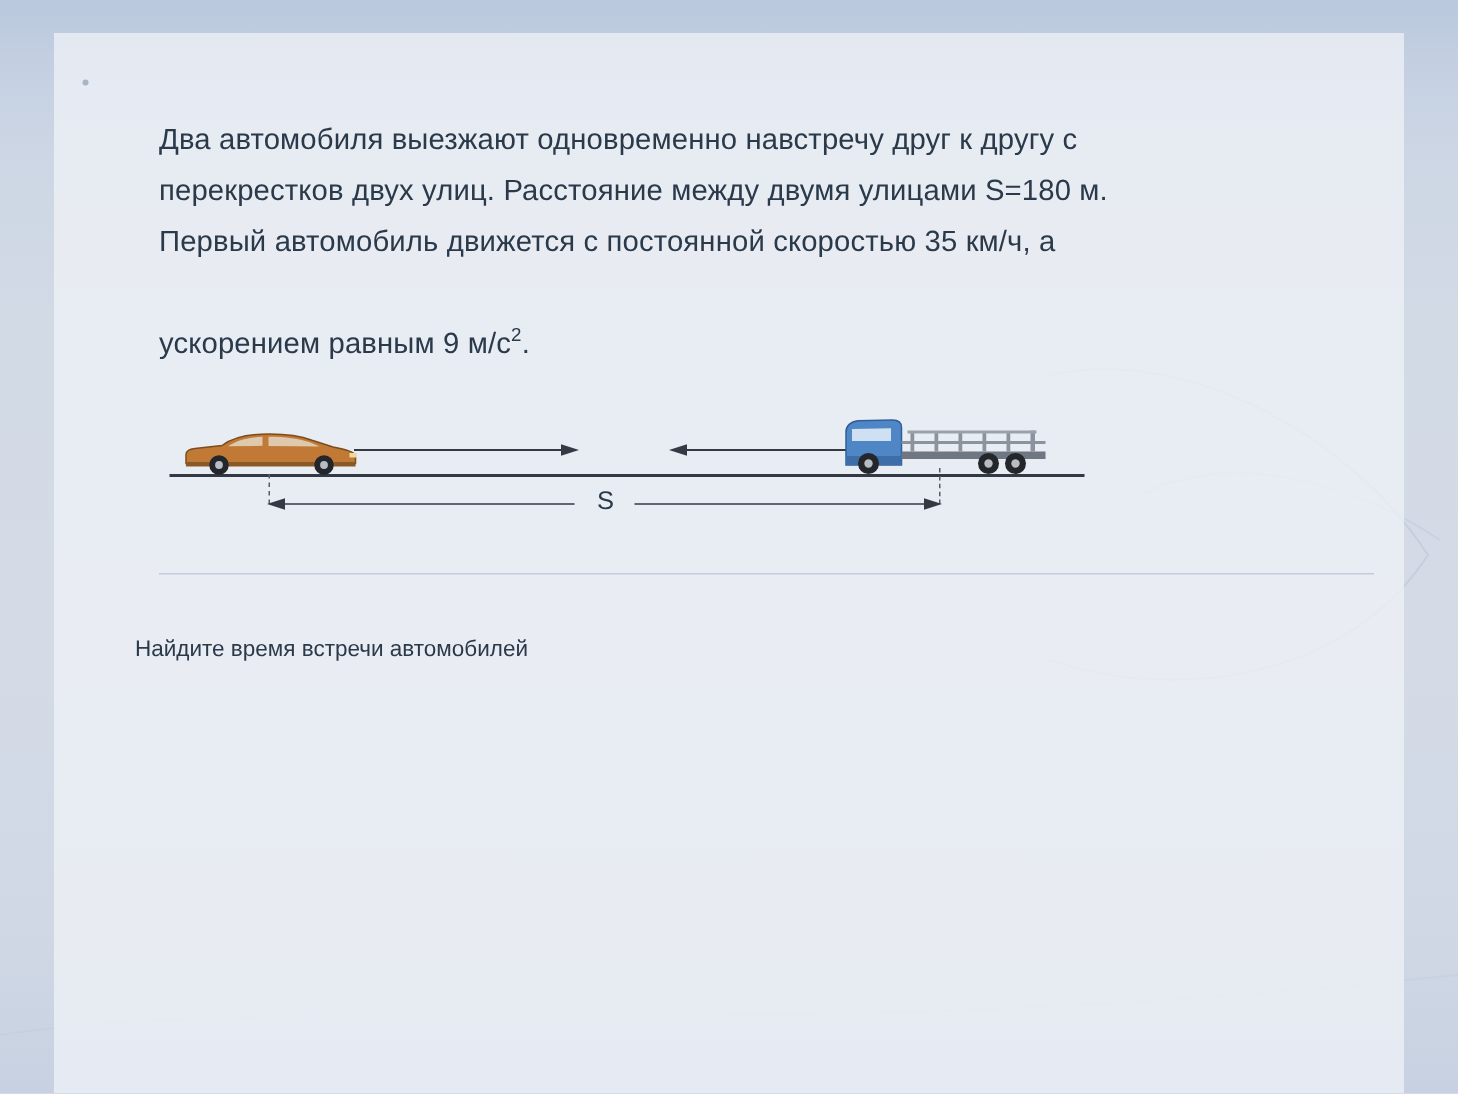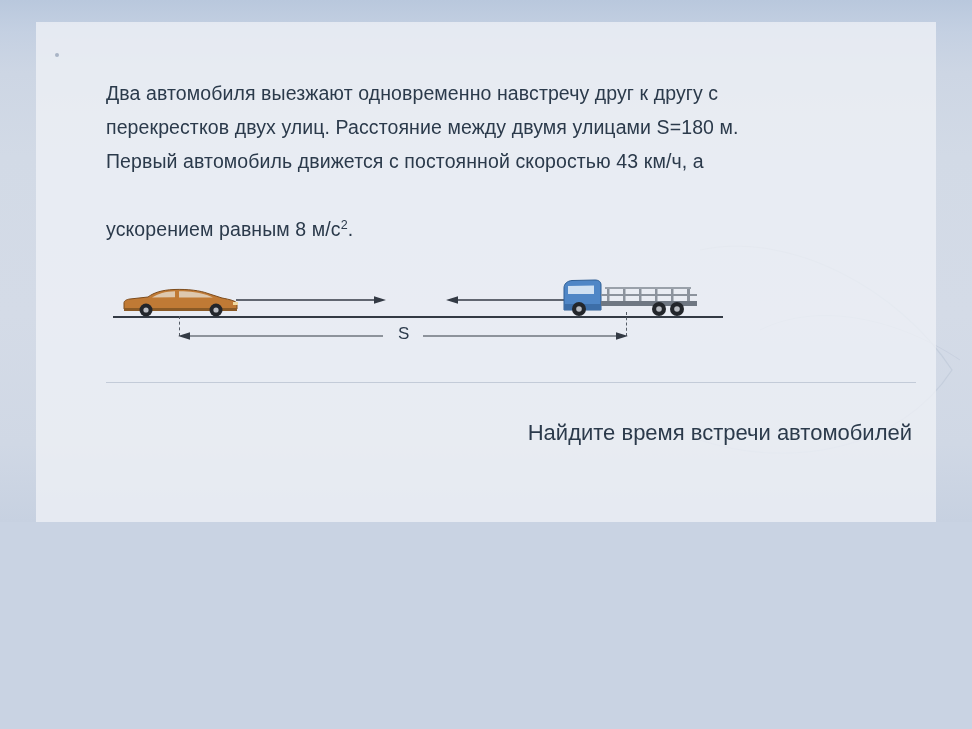--- a/index.html
+++ b/index.html
@@ -9,21 +9,21 @@
   body {
     width: 972px;
     height: 729px;
     overflow: hidden;
     font-family: "Liberation Sans", sans-serif;
     background: #c9d3e3;
   }
   #page {
     position: relative;
     width: 972px;
-    height: 522px;
+    height: 729px;
     background: linear-gradient(180deg, #b9c8dd 0%, #c4d0e2 6%, #cdd6e4 14%, #d2dae6 30%, #d4dbe7 60%, #d0d8e5 85%, #c7d1e1 100%);
     overflow: hidden;
   }
   
   .wm {
     position: absolute;
     pointer-events: none;
   }
   #card {
     position: absolute;
@@ -106,49 +106,48 @@
   #divider {
     position: absolute;
     left: 70px;
     top: 360px;
     width: 810px;
     height: 1px;
     background: #c3cbd8;
   }
   #question {
     position: absolute;
-    left: 76px;
+    left: 54px;
     top: 396px;
     width: 800px;
     color: #2b3a4b;
-    font-size: 22px;
+    font-size: 15px;
     line-height: 30px;
-    text-align: right;
   }
 </style>
 </head>
 <body>
 
 <div id="page">
 
   <svg class="wm" width="972" height="729" viewBox="0 0 972 729" style="left:0;top:0;">
     <path d="M700 250 C 790 230, 900 290, 952 370 C 900 450, 790 470, 700 440" fill="none" stroke="#c0cada" stroke-width="1.2" opacity="0.8"></path>
     <path d="M760 330 C 820 300, 900 320, 960 360" fill="none" stroke="#c3ccdb" stroke-width="1" opacity="0.7"></path>
     <path d="M0 690 C 200 660, 500 700, 972 650" fill="none" stroke="#c3ccdb" stroke-width="1" opacity="0.5"></path>
   </svg>
 
   <div id="card">
     <div class="dot"></div>
 
     <div id="statement">
       <span>Два автомобиля выезжают одновременно навстречу друг к другу с</span><br>
       <span>перекрестков двух улиц. Расстояние между двумя улицами S=180 м.</span><br>
-      <span>Первый автомобиль движется с постоянной скоростью 43 км/ч, а</span><br>
+      <span>Первый автомобиль движется с постоянной скоростью 35 км/ч, а</span><br>
       <br>
-      <span>ускорением равным 8 м/с</span><span class="sup">2</span><span>.</span>
+      <span>ускорением равным 9 м/с</span><span class="sup">2</span><span>.</span>
     </div>
 
     <div id="figure">
 
       <div id="road"></div>
 
       <svg id="car" viewBox="0 0 125 34">
         <path d="M6 25 L6 19 C6 17 8 15.5 12 15 L30 13 C36 8.5 44 6 56 5.5 C70 5 82 6.5 90 9.5 L104 14 C112 15.5 118 17 119 19.5 L119 25 Z" fill="#c07a35" stroke="#7d4c1d" stroke-width="1"></path>
         <path d="M34 13.5 C40 9.5 47 7.5 57 7.2 L57 13.2 Z" fill="#e3d6c3" opacity="0.85"></path>
         <path d="M61 7.2 C72 7.2 82 8.5 89 11 L95 13.6 L61 13.4 Z" fill="#e3d6c3" opacity="0.85"></path>

